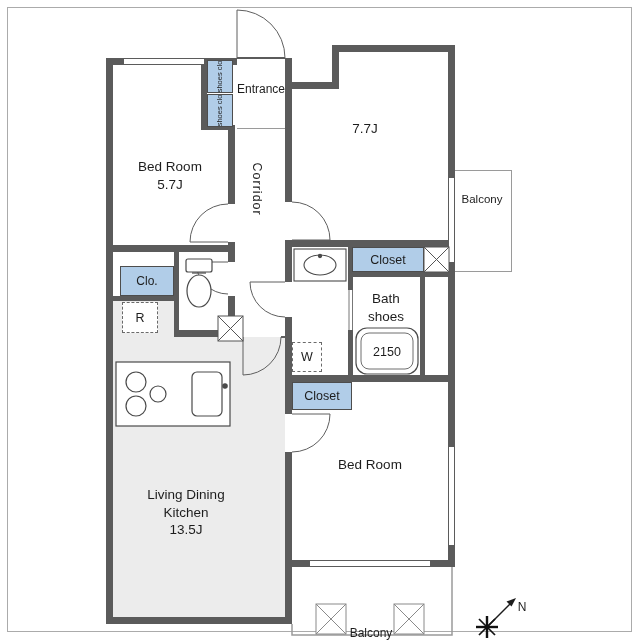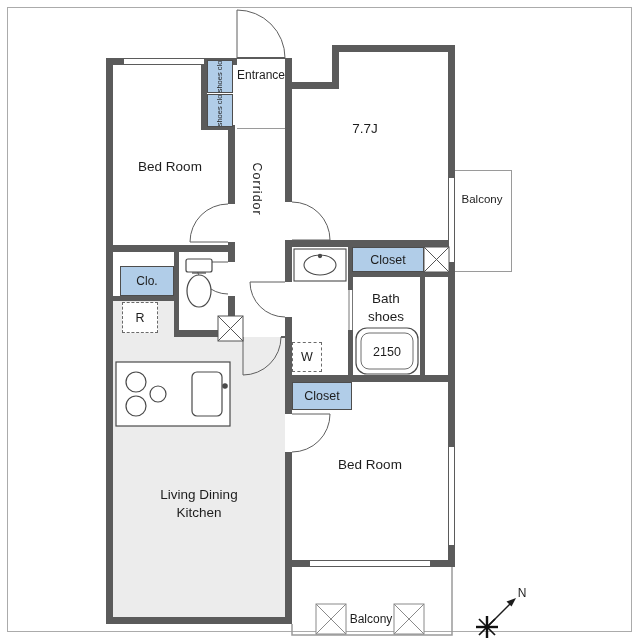--- a/index.html
+++ b/index.html
@@ -10,21 +10,21 @@
   .thinline { position:absolute; background:#5b5b5b; }
   .steplne { position:absolute; background:#9a9a9a; }
   .floor { position:absolute; background:#ececec; }
   .window-h { position:absolute; height:7px; background:#fff; border-top:1.5px solid #5b5b5b; border-bottom:1.5px solid #5b5b5b; }
   .window-v { position:absolute; width:7px; background:#fff; border-left:1.5px solid #5b5b5b; border-right:1.5px solid #5b5b5b; }
   .closet { position:absolute; background:#b1cde8; border:1px solid #4d4d4d; display:flex; align-items:center; justify-content:center; font-size:12.5px; color:#1d1d1d; }
   .dashed-box { position:absolute; border:1.5px dashed #6a6a6a; background:#fff; display:flex; align-items:center; justify-content:center; font-size:12.5px; }
   .balcony { position:absolute; background:#fff; border:1.2px solid #9a9a9a; }
   .room-label { position:absolute; text-align:center; font-size:13.5px; line-height:1.3; color:#1d1d1d; }
   .room-label span { display:block; }
-  .sm { font-size:12px; }
+  .sm { font-size:12px;margin-top:14px; }
   .vflex { display:flex; align-items:center; justify-content:center; }
   .rot-ccw { transform:rotate(-90deg); white-space:nowrap; font-size:7.5px; display:block; }
   .rot-cw { transform:rotate(90deg); white-space:nowrap; font-size:12.5px; letter-spacing:1px; display:block; }
   svg.overlay { position:absolute; left:0; top:0; }
 </style>
 </head>
 <body>
 
 <div class="canvas">
 
@@ -207,38 +207,40 @@
           <line x1="479" y1="635" x2="495" y2="619"></line>
       </g>
     </g>
   </svg>
 
   <div class="room-label sm" style="left:231px;top:68px;width:60px">
     <span>Entrance</span>
   </div>
   <div class="room-label" style="left:120px;top:158px;width:100px">
     <span>Bed Room</span>
+    <span>5.7J</span>
   </div>
   <div class="room-label" style="left:319px;top:120px;width:92px">
     <span>7.7J</span>
   </div>
   <div class="room-label vflex" style="left:241px;top:143px;width:32px;height:92px">
     <span class="rot-cw">Corridor</span>
   </div>
   <div class="room-label" style="left:364px;top:290px;width:44px">
     <span>Bath shoes</span>
   </div>
   <div class="room-label" style="left:361px;top:344px;width:52px;font-size:12.5px">
     <span>2150</span>
   </div>
   <div class="room-label" style="left:320px;top:456px;width:100px">
     <span>Bed Room</span>
   </div>
-  <div class="room-label" style="left:147px;top:486px;width:104px">
+  <div class="room-label" style="left:134px;top:486px;width:104px">
     <span>Living Dining Kitchen</span>
+    <span>13.5J</span>
   </div>
   <div class="room-label" style="left:454px;top:192px;width:56px;font-size:11.5px">
     <span>Balcony</span>
   </div>
   <div class="room-label sm" style="left:331px;top:612px;width:80px">
     <span>Balcony</span>
   </div>
   <div class="room-label sm" style="left:514px;top:586px;width:16px">
     <span>N</span>
   </div>

